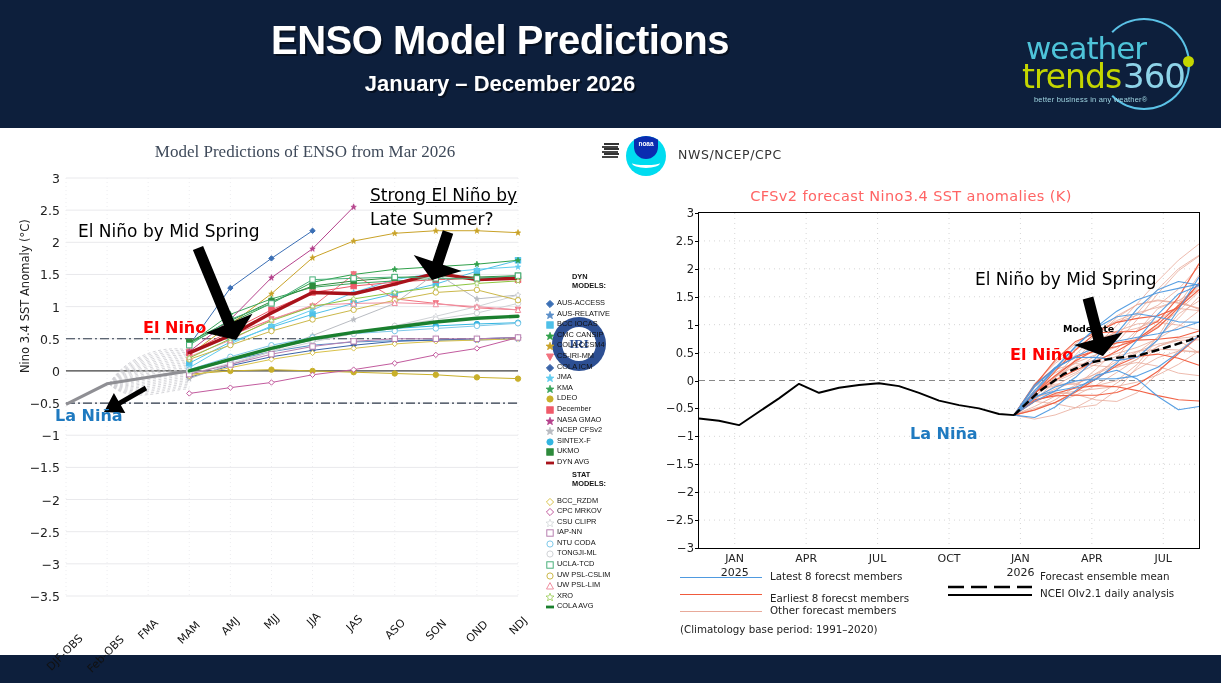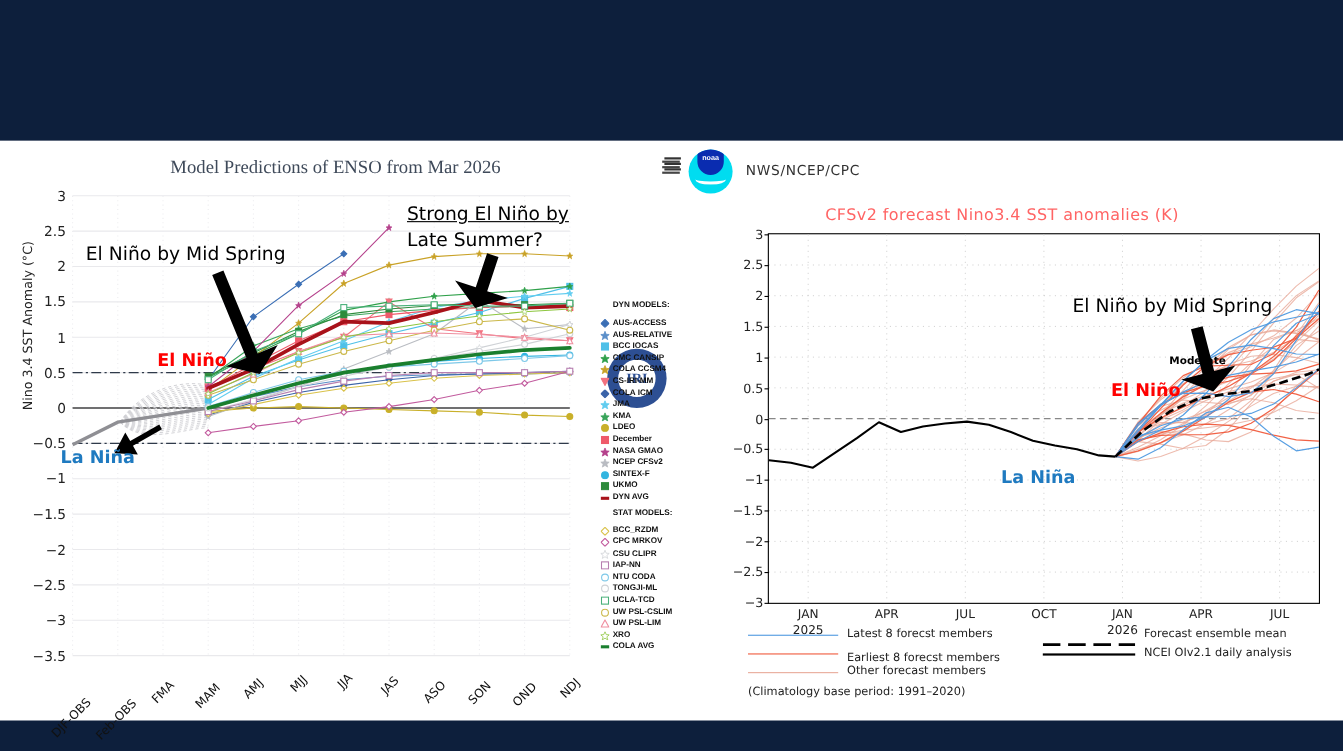--- a/index.html
+++ b/index.html
@@ -110,23 +110,23 @@
   }
   .iri-xtick {
     position: absolute; top: 100%; font-size: 11px; color: #111;
     white-space: nowrap; transform-origin: left top;
     transform: rotate(-45deg);
     font-family: "DejaVu Sans", sans-serif;
   }
 
   
   #iri-legend { position: absolute; left: 546px; top: 142px; width: 74px; }
-  .leg-head { font-size: 7.4px; font-weight: bold; color: #111; margin-left: 11px; margin-bottom: 1px; }
+  .leg-head { font-size: 7.4px; font-weight: bold; color: #111; margin-left: 26px; margin-bottom: 1px; }
   .leg-row { position: relative; height: 10.6px; padding-left: 11px; }
-  .leg-row span.lbl { font-size: 7.4px; font-weight: bold; color: #111; line-height: 10.6px; white-space: nowrap; }
+  .leg-row span.lbl { font-size: 7.4px; font-weight: normal; color: #111; line-height: 10.6px; white-space: nowrap; }
   .leg-mk { position: absolute; left: 0; top: 3px; width: 8px; height: 8px; }
   .leg-gap { height: 9px; }
 
   
   .anno-black {
     position: absolute; font-size: 17px; color: #000;
     font-family: "DejaVu Sans", sans-serif; line-height: 1.15;
   }
   .anno-red {
     position: absolute; font-size: 16px; color: #ff0000; font-weight: bold;
@@ -195,20 +195,32 @@
     position: absolute; left: 1063px; top: 323px; font-size: 9.5px;
     font-weight: bold; color: #000; font-family: "DejaVu Sans", sans-serif;
   }
 </style>
 </head>
 <body>
 
 <div id="page">
 
   <div id="header">
+    <div id="title-block">
+      <div id="main-title">ENSO Model Predictions</div>
+      <div id="sub-title">January – December 2026</div>
+    </div>
+    <div id="logo">
+      <div id="logo-ring"></div>
+      <div id="logo-dot"></div>
+      <div id="logo-weather">weather</div>
+      <div id="logo-trends">trends</div>
+      <div id="logo-360">360</div>
+      <div id="logo-tag">better business in any weather®</div>
+    </div>
   </div>
 
   <div id="body-area"></div>
   <div id="footer-strip"></div>
 
   <div id="iri-chart">
     <div id="iri-title">Model Predictions of ENSO from Mar 2026</div>
     <div id="iri-hamburger">
       <i></i>
         <i></i>

